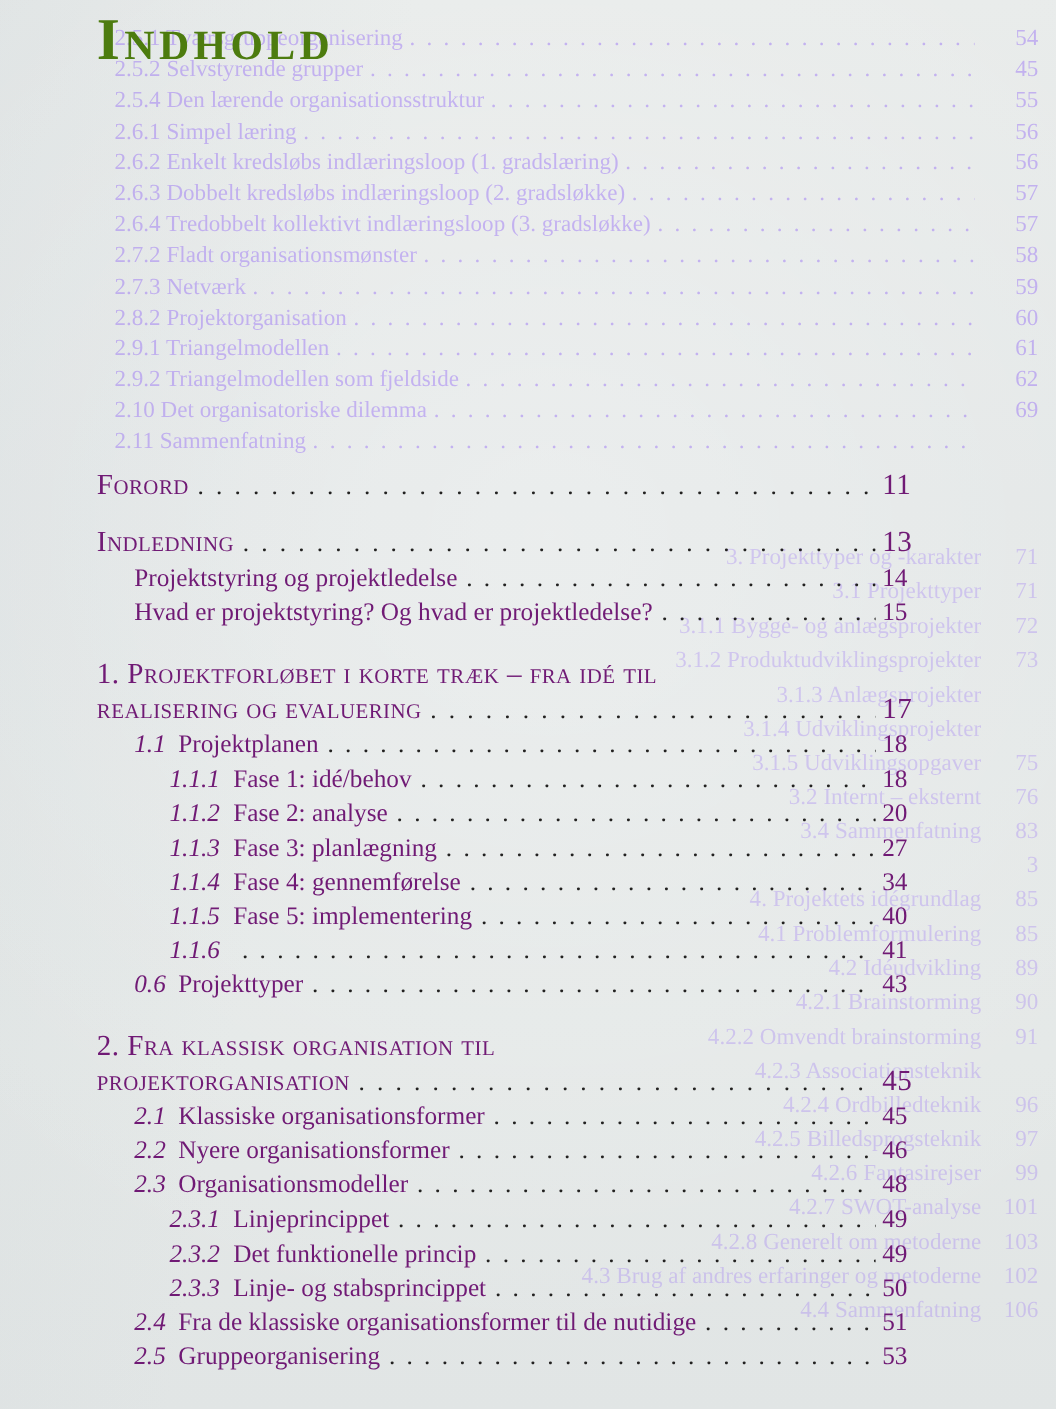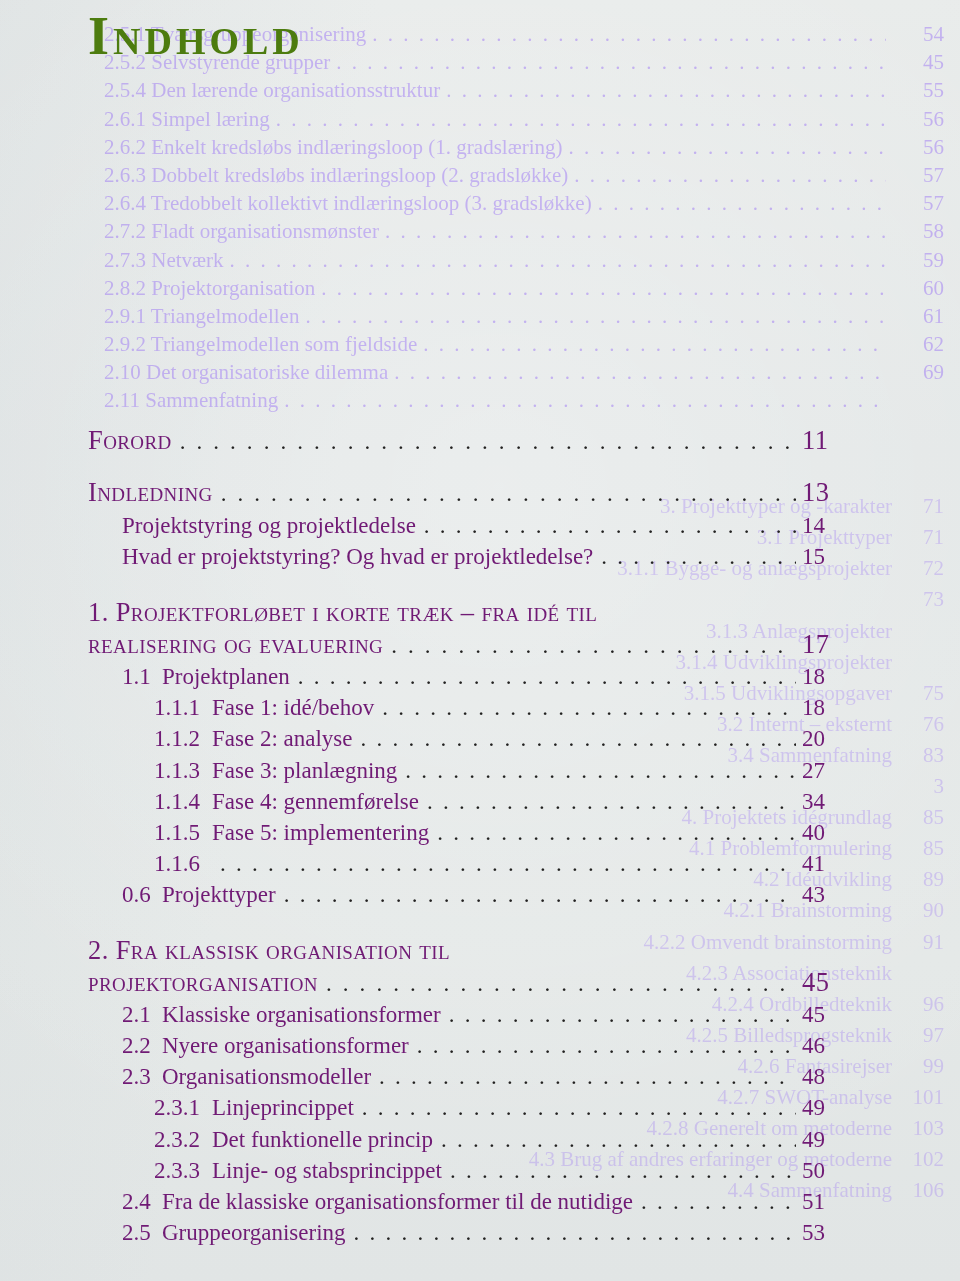--- a/index.html
+++ b/index.html
@@ -32,21 +32,21 @@
     margin:8px 0 0 0;font-weight:600;color:#4d7c0f;
     font-variant:small-caps;font-size:54px;line-height:1.05;letter-spacing:4px;
   }
   .toc{margin-top:360px;}
   .row{display:flex;align-items:baseline;font-size:23px;line-height:31.1px;color:#701a75;}
   .cap{font-variant:small-caps;font-size:26.5px;letter-spacing:.4px;line-height:31.6px;}
   .g32{margin-top:20px;}
   .g26{margin-top:25px;}
   .s1{padding-left:34px;}
   .s2{padding-left:66px;}
-  .num{flex:none;width:40px;}
+  .num{flex:none;width:40px;font-style:italic;}
   .s2 .num{width:58px;}
   .num:empty{display:none;}
   .txt{flex:none;white-space:nowrap;}
   .dots{flex:1 1 auto;overflow:hidden;white-space:nowrap;min-width:14px;margin:0 6px 0 8px;color:#222120;}
   .dots::after{
     content:". . . . . . . . . . . . . . . . . . . . . . . . . . . . . . . . . . . . . . . . . . . . . . . . . . . . . . . . . . . . . . . . . . . . . . . . . . . . . . . . . . . .";
     word-spacing:4.5px;font-size:23px;
   }
   .pg{flex:none;min-width:46px;white-space:nowrap;}
   .pg:empty{display:none;}
@@ -164,20 +164,21 @@
         <span class="gtxt">3.1  Projekttyper</span>
         <span class="gpg">71</span>
       </div>
 
       <div class="gline">
         <span class="gtxt">3.1.1  Bygge- og anlægsprojekter</span>
         <span class="gpg">72</span>
       </div>
 
       <div class="gline">
+        <span class="gtxt">3.1.2  Produktudviklingsprojekter</span>
         <span class="gpg">73</span>
       </div>
 
       <div class="gline">
         <span class="gtxt">3.1.3  Anlægsprojekter</span>
         <span class="gpg"></span>
       </div>
 
       <div class="gline">
         <span class="gtxt">3.1.4  Udviklingsprojekter</span>

